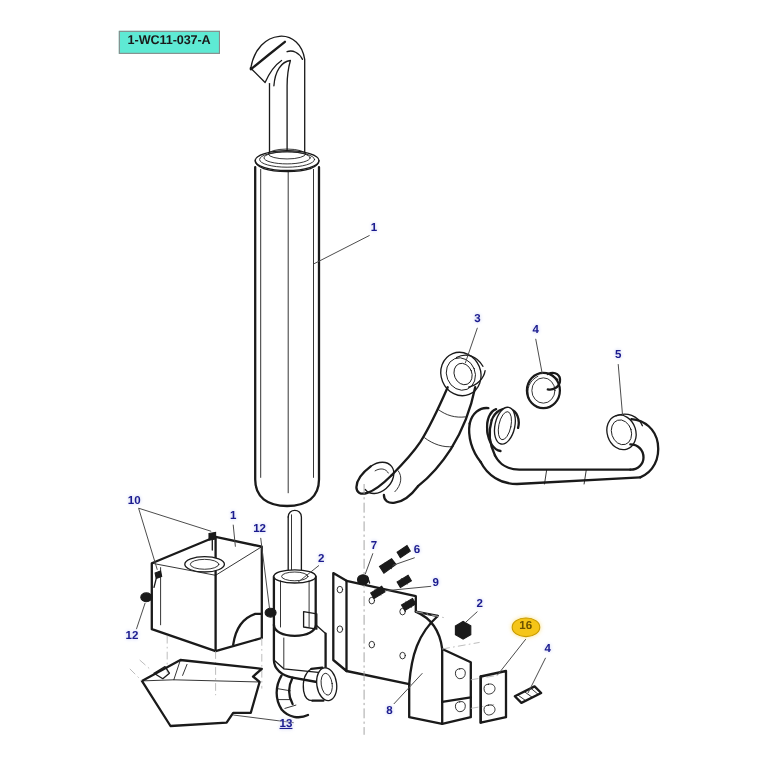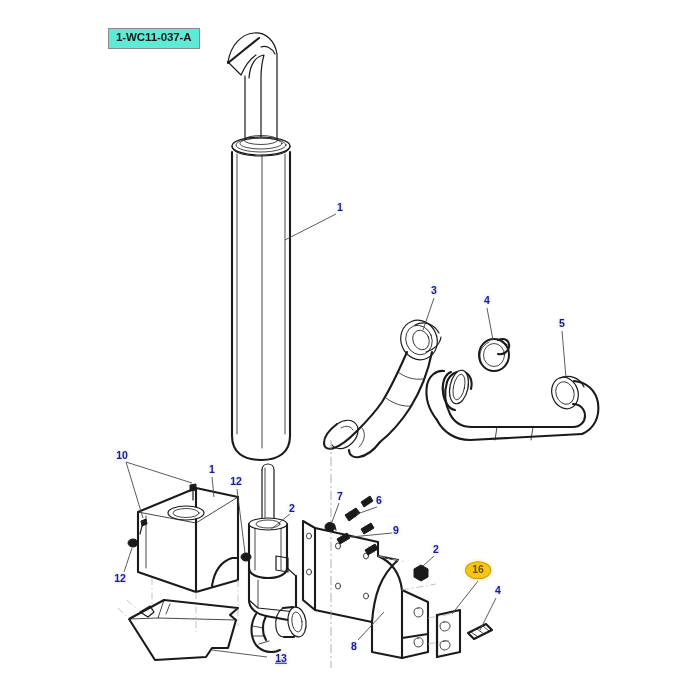--- a/index.html
+++ b/index.html
@@ -335,19 +335,19 @@
       <div class="callout" style="left: 487px; top: 300px;">4</div>
       <div class="callout" style="left: 562px; top: 323px;">5</div>
       <div class="callout" style="left: 379px; top: 500px;">6</div>
       <div class="callout" style="left: 340px; top: 496px;">7</div>
       <div class="callout" style="left: 354px; top: 646px;">8</div>
       <div class="callout" style="left: 396px; top: 530px;">9</div>
       <div class="callout" style="left: 122px; top: 455px;">10</div>
       <div class="callout" style="left: 212px; top: 469px;">1</div>
       <div class="callout" style="left: 236px; top: 481px;">12</div>
       <div class="callout" style="left: 120px; top: 578px;">12</div>
-      <div class="callout" style="left: 281px; top: 658px; text-decoration: underline;">13</div>
+      <div class="callout" style="left: 260px; top: 658px; text-decoration: underline;">13</div>
       <div class="callout" style="left: 436px; top: 549px;">2</div>
       <div class="callout hl" style="left: 478px; top: 570px;">16</div>
       <div class="callout" style="left: 498px; top: 590px;">4</div>
     </div>
 
 </div>
 
 </body></html>

